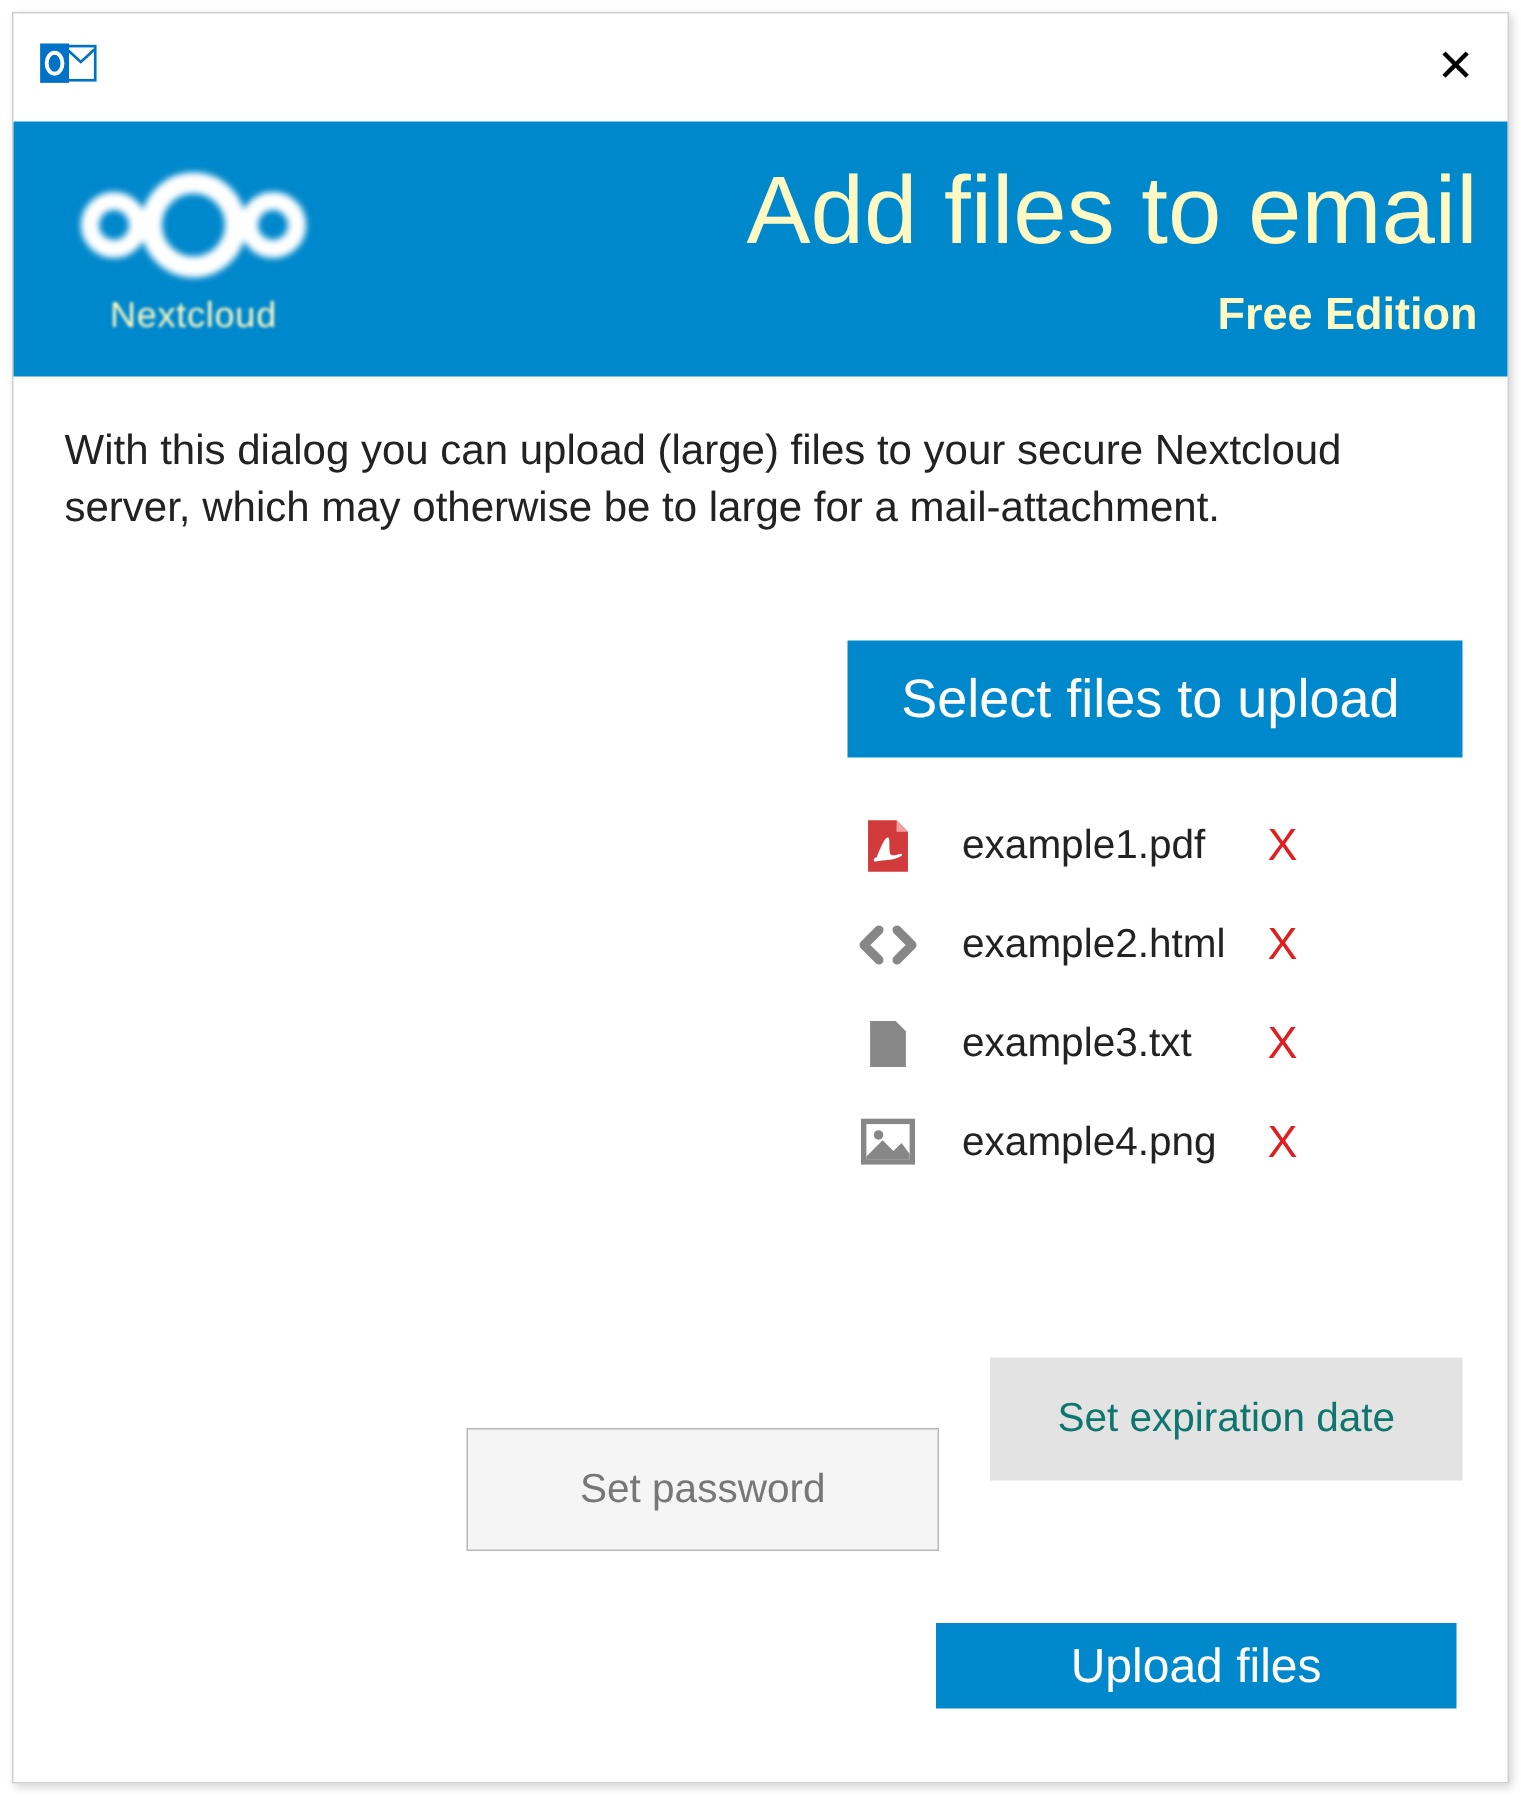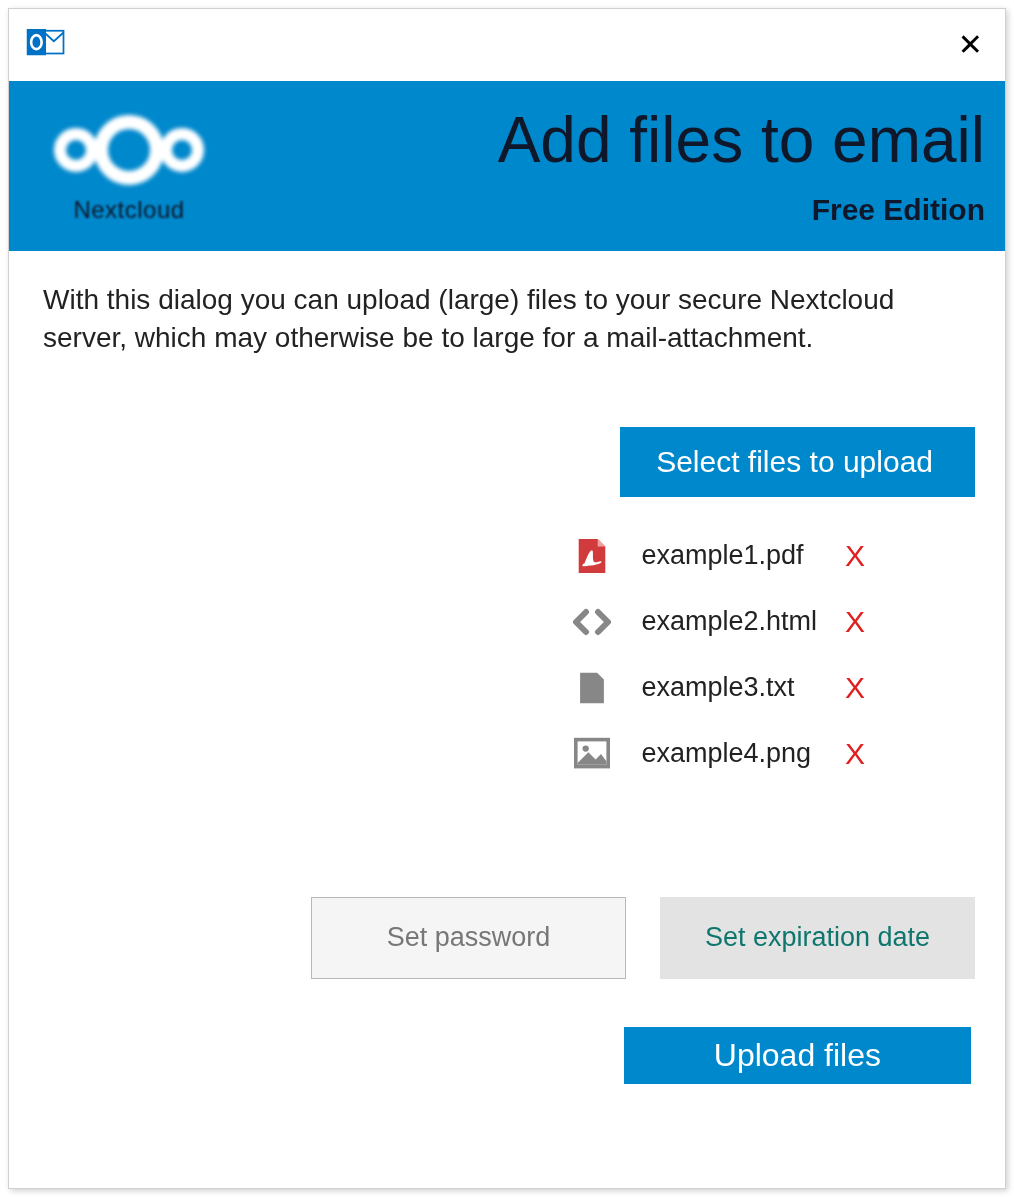--- a/index.html
+++ b/index.html
@@ -35,21 +35,21 @@
     }
     .close-icon {
       font-size: 30px;
       font-weight: 300;
       cursor: pointer;
       user-select: none;
       line-height: 1;
     }
     .header-band {
       background: #0088cc;
-      color: #0f172a;
+      color: #fef9c3;
       display: flex;
       align-items: center;
       justify-content: space-between;
       padding: 20px 20px 18px 35px;
       min-height: 170px;
       gap: 44px;
     }
     .brand {
       display: flex;
       flex-direction: column;
@@ -90,21 +90,21 @@
       color: #222;
       line-height: 1.35;
       font-weight: 400;
     }
     .select-btn {
       margin-top: 70px;
       display: inline-block;
       background: #0088cc;
       color: #fff;
       border: none;
-      font-size: 30px;
+      font-size: 36px;
       font-weight: 300;
       padding: 18px 42px 18px 36px;
       cursor: pointer;
       text-align: left;
       width: fit-content;
     }
     .file-list {
       margin-top: 26px;
       display: flex;
       flex-direction: column;
@@ -148,20 +148,21 @@
       border: none;
       cursor: pointer;
       display: flex;
       align-items: center;
       justify-content: center;
     }
     .option-password {
       background: #f5f5f5;
       border: 1px solid #b8b8b8;
       color: #777;
+      margin-top: 47px;
     }
     .option-expiration {
       background: #e3e3e3;
       color: #0f766e;
     }
     .upload-row {
       margin-top: 48px;
       display: flex;
       justify-content: flex-end;
       padding-right: 4px;

